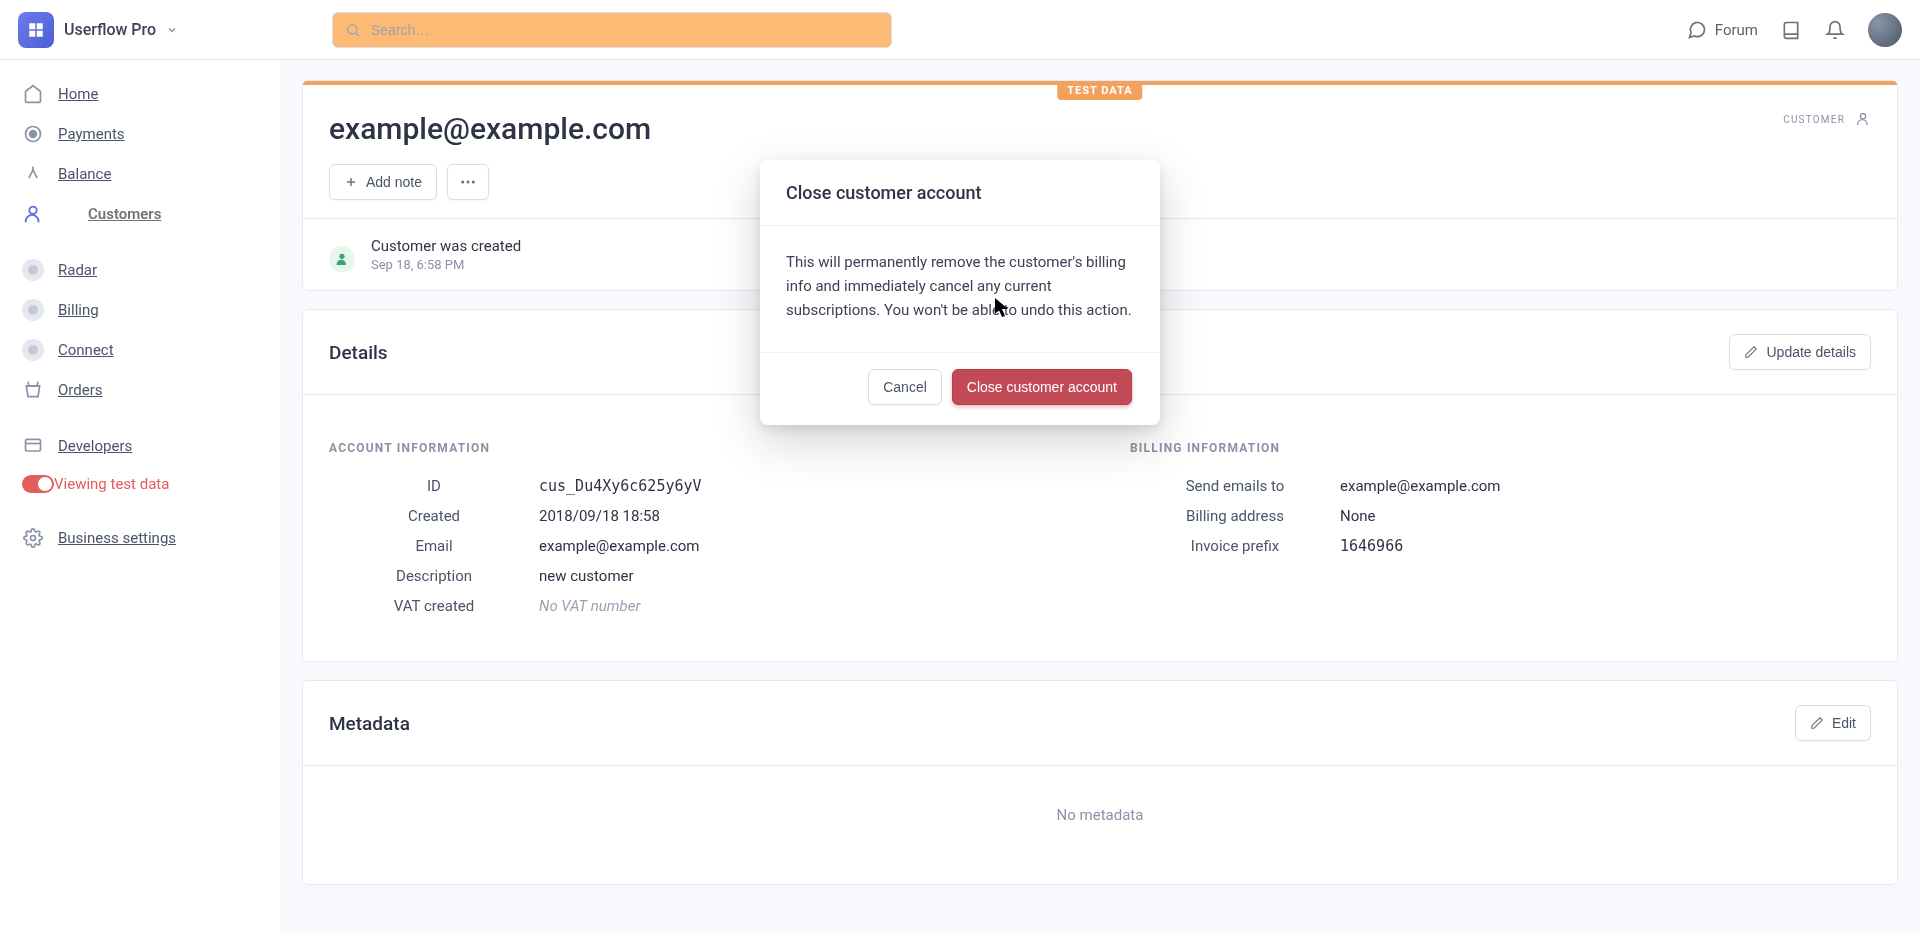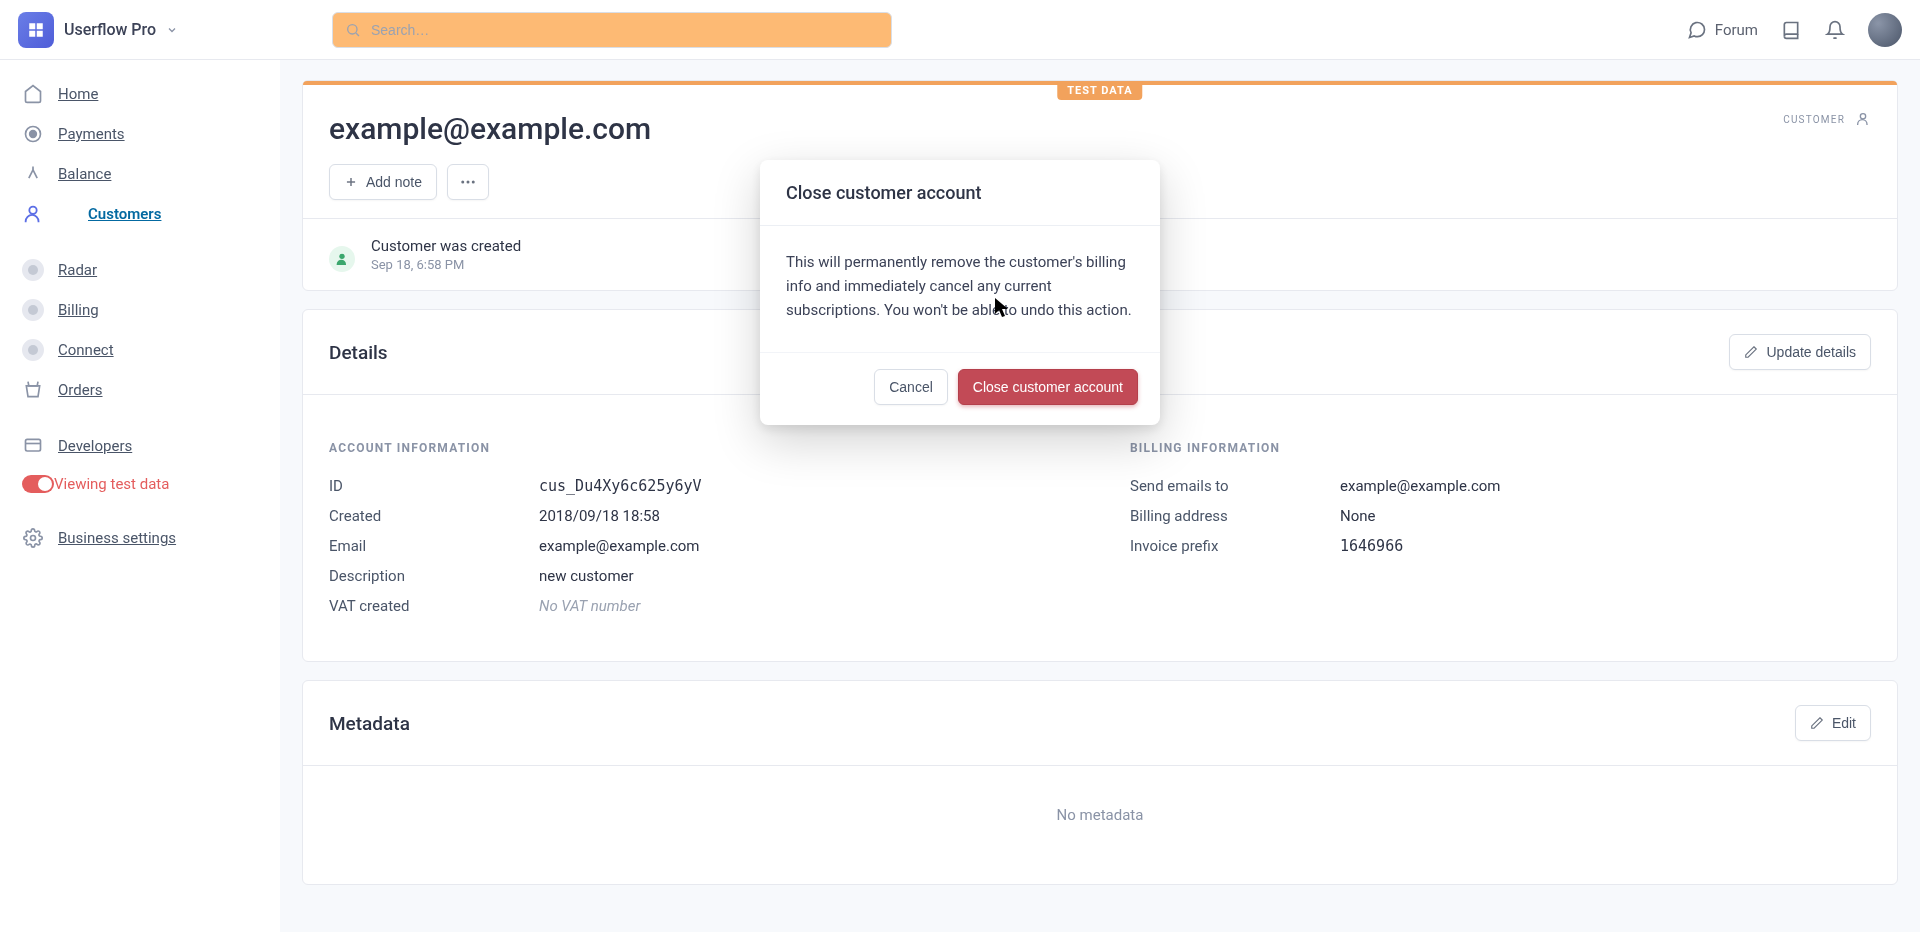--- a/index.html
+++ b/index.html
@@ -13,21 +13,21 @@
 .search-wrap input { border:none; outline:none; flex:1; font-size:14px; color:#3c4257; background:transparent; }
 .search-wrap input::placeholder { color:#9aa2b1; }
 .top-spacer { flex:1; }
 .top-actions { display:flex; align-items:center; gap:22px; }
 .top-link { display:flex; align-items:center; gap:8px; color:#5c6270; font-size:15px; cursor:pointer; }
 .icon-btn { width:22px; height:22px; color:#6a7280; display:flex; align-items:center; justify-content:center; cursor:pointer; }
 .avatar { width:34px; height:34px; border-radius:50%; background: radial-gradient(circle at 30% 30%, #8b95a8, #4a5568); }
 .body { display:flex; flex:1; }
 .sidebar { width: 280px; background:#fff; padding: 14px 0; }
 .nav-item { display:flex; align-items:center; gap:14px; padding: 9px 22px; color:#4a5568; font-size:15px; cursor:pointer;text-decoration:underline; }
-.nav-item.active { color:#0369a1; font-weight:600;gap:44px; }
+.nav-item.active { color:#737373; font-weight:600;gap:44px; }
 .nav-icon { width:22px; height:22px; display:flex; align-items:center; justify-content:center; border-radius:50%; flex-shrink:0; }
 .nav-icon.dot { background:#e6e8ef; border:6px solid #e6e8ef; width:22px; height:22px; }
 .nav-icon.dot.inner { position:relative; }
 .nav-icon.dot::after { content:''; width:10px; height:10px; border-radius:50%; background:#c4c9d4; position:absolute; }
 .nav-spacer { height:16px; }
 .toggle-row { display:flex; align-items:flex-end; padding:9px 22px; }
 .toggle { width:32px; height:18px; border-radius:10px; background:#e45d5d; position:relative; }
 .toggle::after { content:''; position:absolute; right:2px; top:2px; width:14px; height:14px; border-radius:50%; background:#fff; }
 .toggle-label { color:#e45d5d; font-size:15px; }
 .main { flex:1; padding: 20px 22px; overflow:auto; }
@@ -44,31 +44,31 @@
 .event-row { border-top:1px solid #e7e9ef; padding:18px 26px; display:flex; align-items:flex-end; gap:16px; }
 .event-icon { width:26px; height:26px; border-radius:50%; background:#e6f7ed; display:flex; align-items:center; justify-content:center; }
 .event-text { display:flex; flex-direction:column; gap:2px; }
 .event-title { font-size:15px; color:#2e3446; }
 .event-time { font-size:13px; color:#8a93a6; }
 .section-head { display:flex; justify-content:space-between; align-items:center; padding:24px 26px; border-bottom:1px solid #e7e9ef; }
 .section-title { font-size:19px; font-weight:500; color:#2e3446; }
 .details-body { display:flex; padding:28px 26px 40px; gap:60px; }
 .col { flex:1;margin-top:18px; }
 .col-title { font-size:12px; font-weight:700; color:#8a93a6; letter-spacing:1.2px; margin-bottom:16px; }
-.kv { display:flex; padding:6px 0; font-size:15px; }
+.kv { display:flex; padding:6px 0; font-size:15px;text-align:center; }
 .kv .k { width:210px; color:#4a5568; }
 .kv .v { color:#2e3446; }
 .kv .v.mono { font-family: ui-monospace, Menlo, monospace; }
 .kv .v.muted { color:#9aa2b1; font-style:italic; }
 .meta-body { padding:40px 0 60px; text-align:center; color:#8a93a6; font-size:15px; }
 .modal-overlay { position:fixed; inset:0; display:flex; align-items:flex-start; justify-content:center; padding-top:160px; pointer-events:none; z-index:50; }
 .modal { width:400px; background:#fff; border-radius:8px; box-shadow:0 16px 48px rgba(0,0,0,0.18), 0 4px 12px rgba(0,0,0,0.1); pointer-events:auto; }
 .modal-head { padding:22px 26px; border-bottom:1px solid #eceff4; font-size:18px; font-weight:500; color:#2e3446; }
 .modal-body { padding:24px 26px 30px; font-size:15px; line-height:1.6; color:#3c4257; }
-.modal-foot { padding:16px 22px 20px; display:flex; justify-content:flex-end; gap:10px; border-top:1px solid #f2f4f8; }
+.modal-foot { padding:16px 28px 20px; display:flex; justify-content:flex-end; gap:10px; border-top:1px solid #f2f4f8; }
 .btn.danger { background:#c24a56; border-color:#b43f4b; color:#fff; box-shadow:0 2px 4px rgba(194,74,86,0.4); }
 .cursor-arrow { position:fixed; left:995px; top:298px; z-index:60; pointer-events:none; }
 svg { display:block; }
 </style>
 </head>
 <body>
 
 <div class="app">
 
   <div class="topbar">

